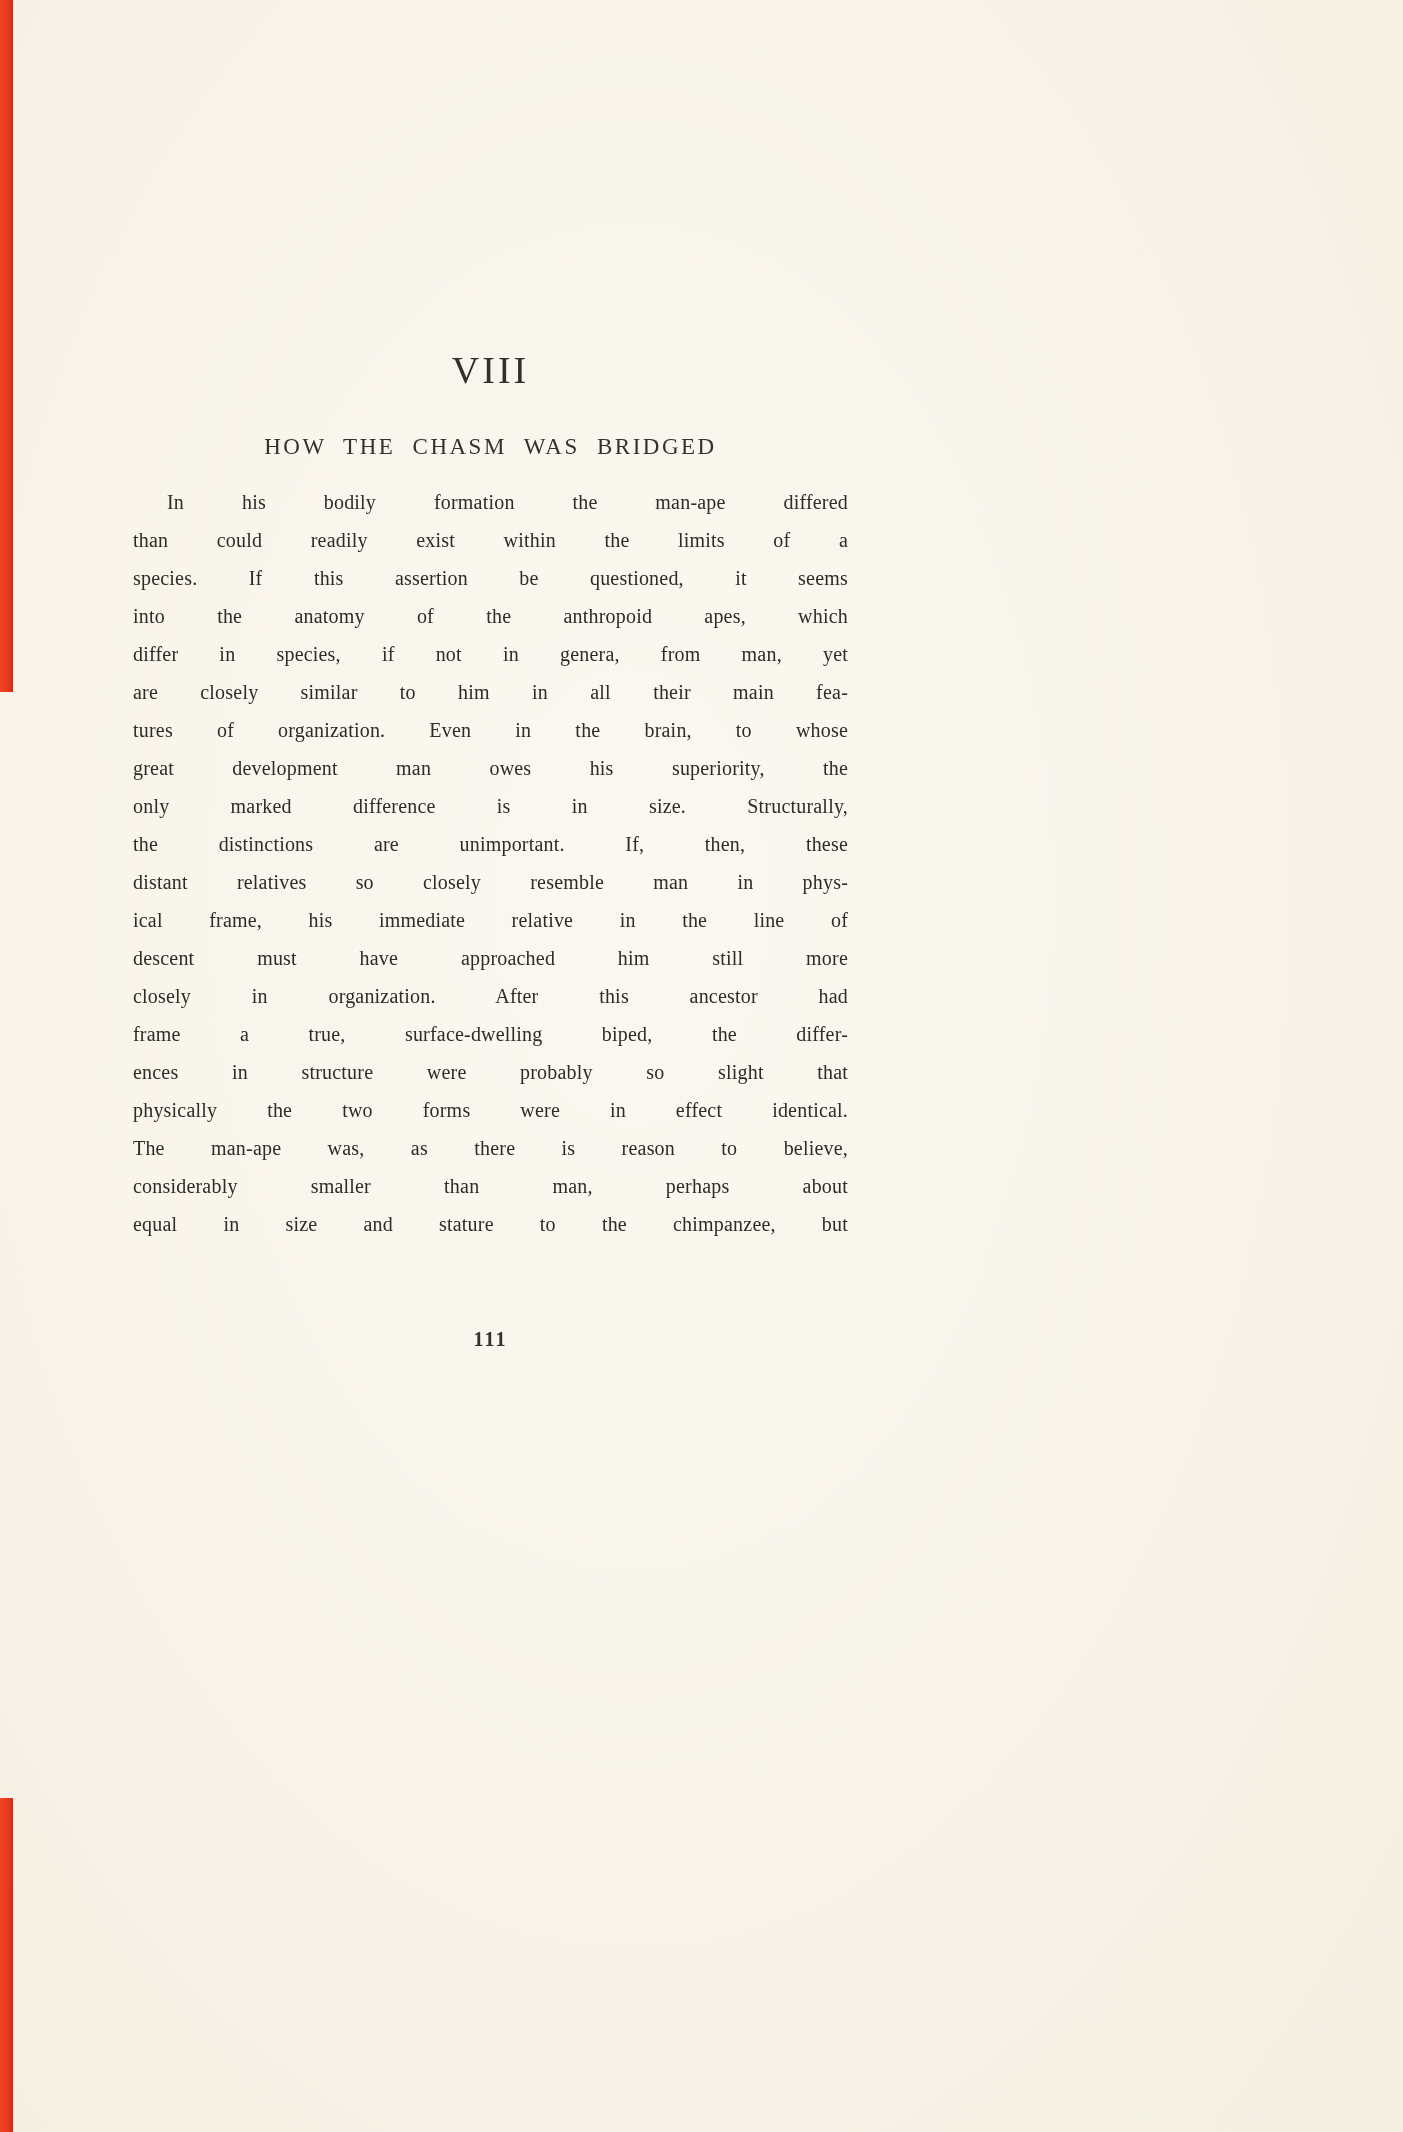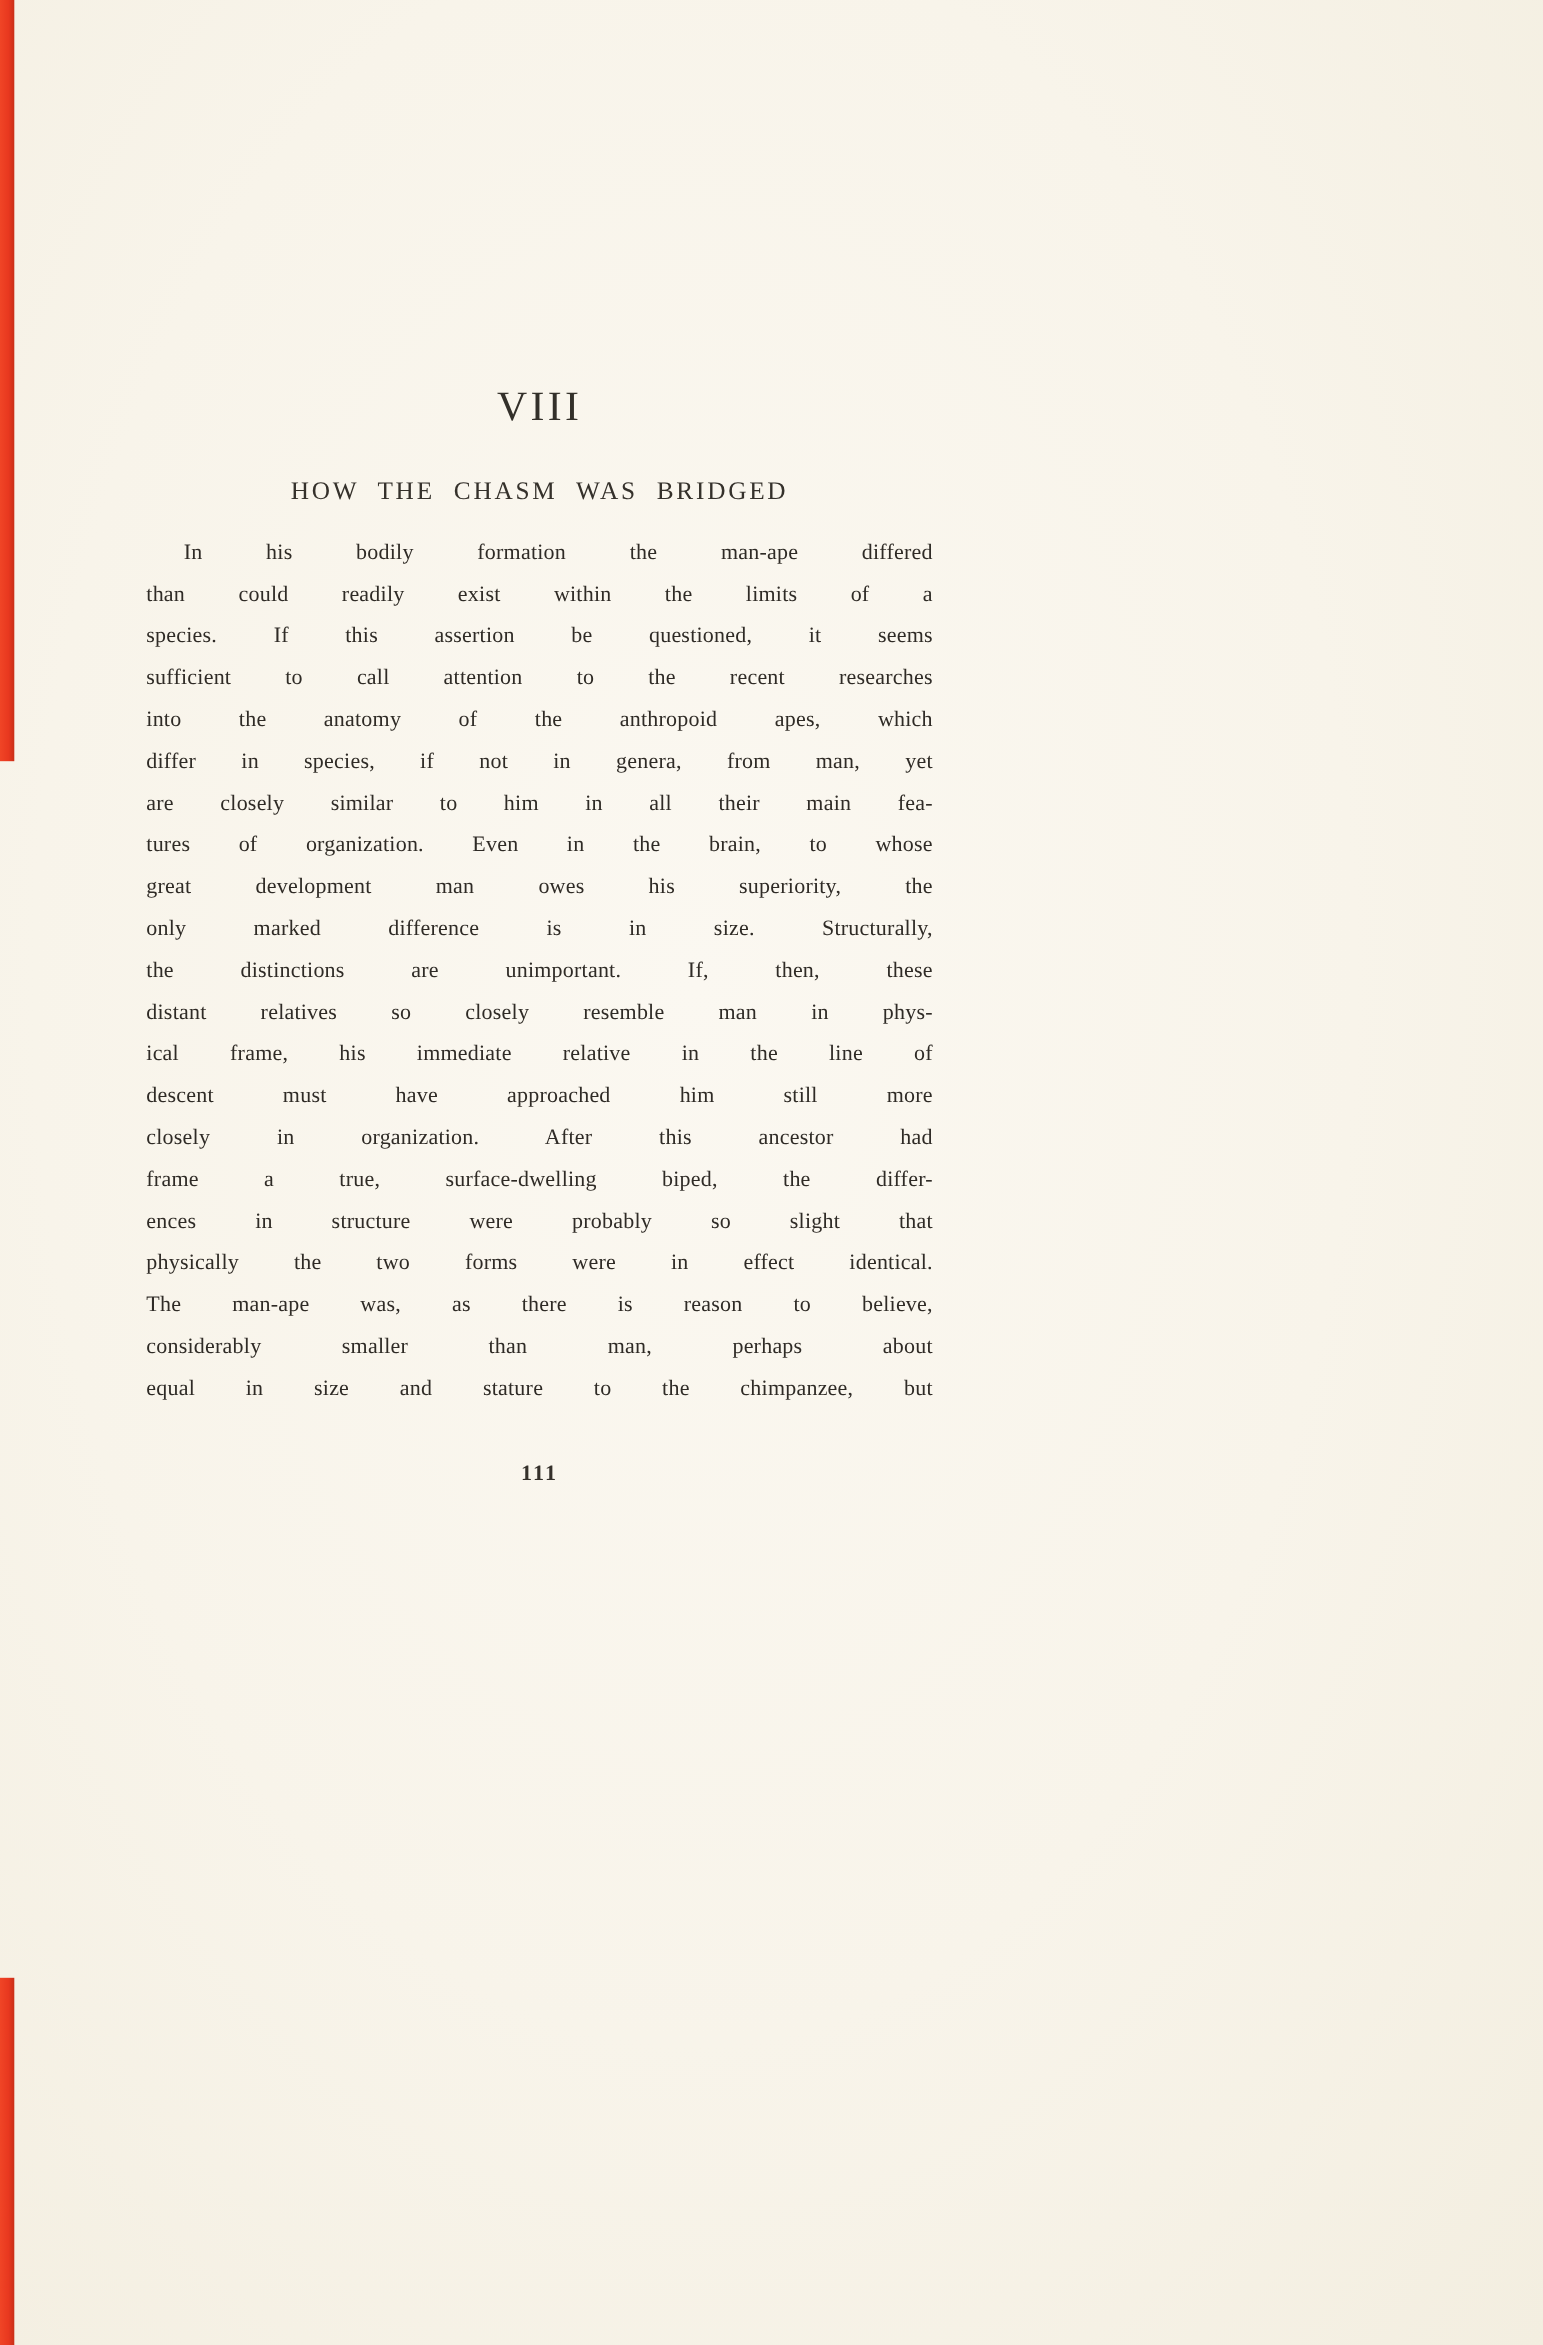--- a/index.html
+++ b/index.html
@@ -95,21 +95,20 @@
 
   <div class="text-block">
     <div class="chapter-number">VIII</div>
 
     <div class="chapter-title">HOW THE CHASM WAS BRIDGED</div>
 
     <div class="body-text">
         <div class="line">In his bodily formation the man-ape differed</div>
         <div class="line">than could readily exist within the limits of a</div>
         <div class="line">species.  If this assertion be questioned, it seems</div>
-        <div class="line">sufficient to call attention to the recent researches</div>
         <div class="line">into the anatomy of the anthropoid apes, which</div>
         <div class="line">differ in species, if not in genera, from man, yet</div>
         <div class="line">are closely similar to him in all their main fea-</div>
         <div class="line">tures of organization.  Even in the brain, to whose</div>
         <div class="line">great development man owes his superiority, the</div>
         <div class="line">only marked difference is in size.  Structurally,</div>
         <div class="line">the distinctions are unimportant.  If, then, these</div>
         <div class="line">distant relatives so closely resemble man in phys-</div>
         <div class="line">ical frame, his immediate relative in the line of</div>
         <div class="line">descent must have approached him still more</div>

